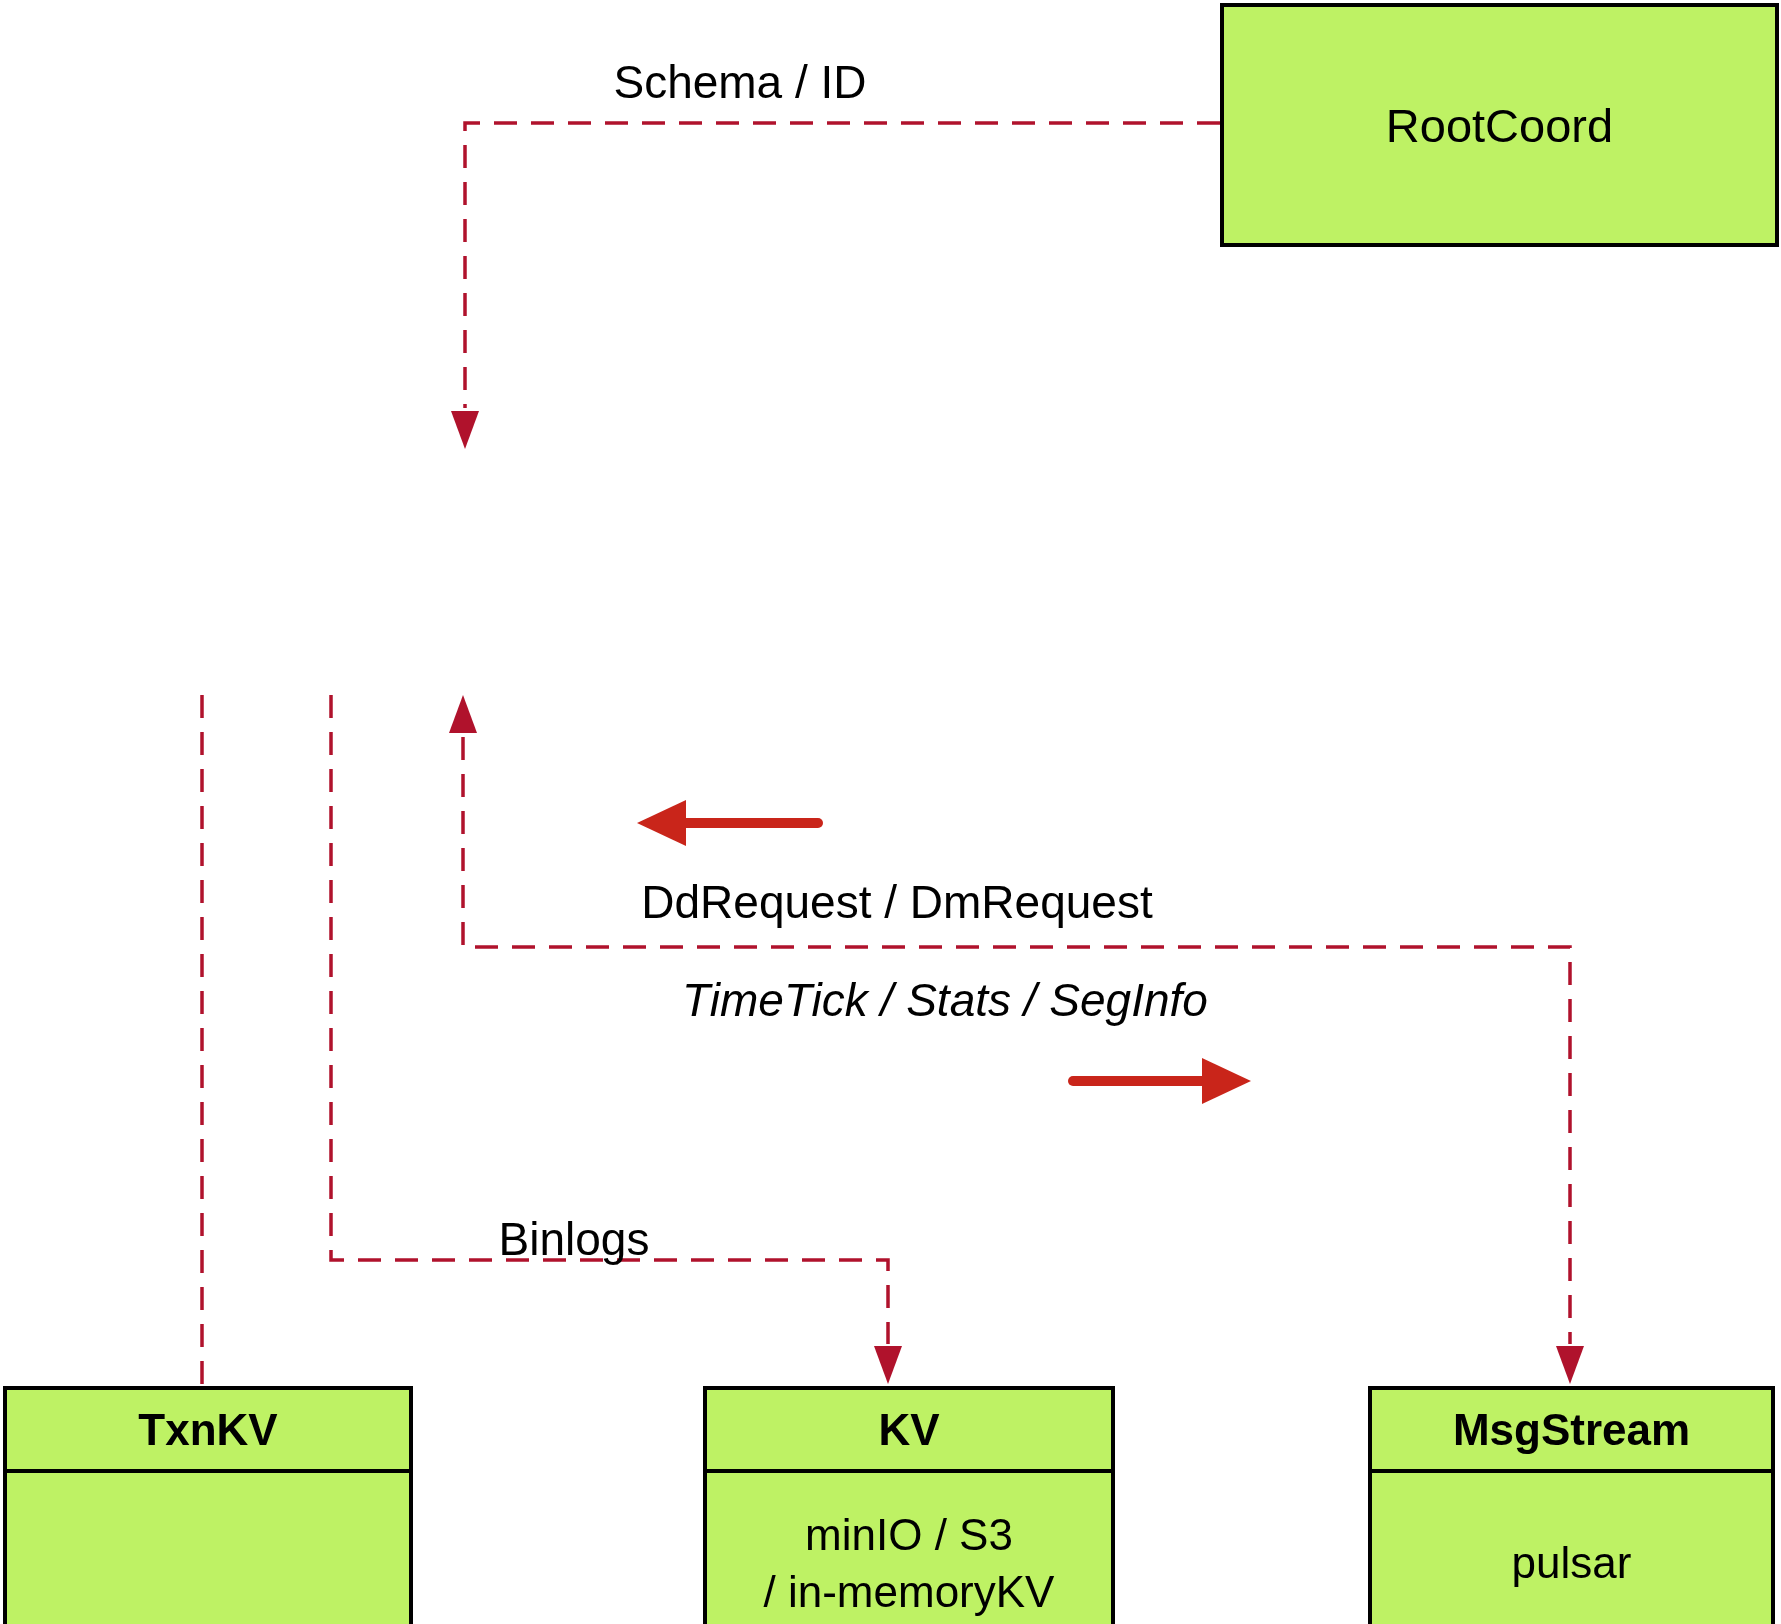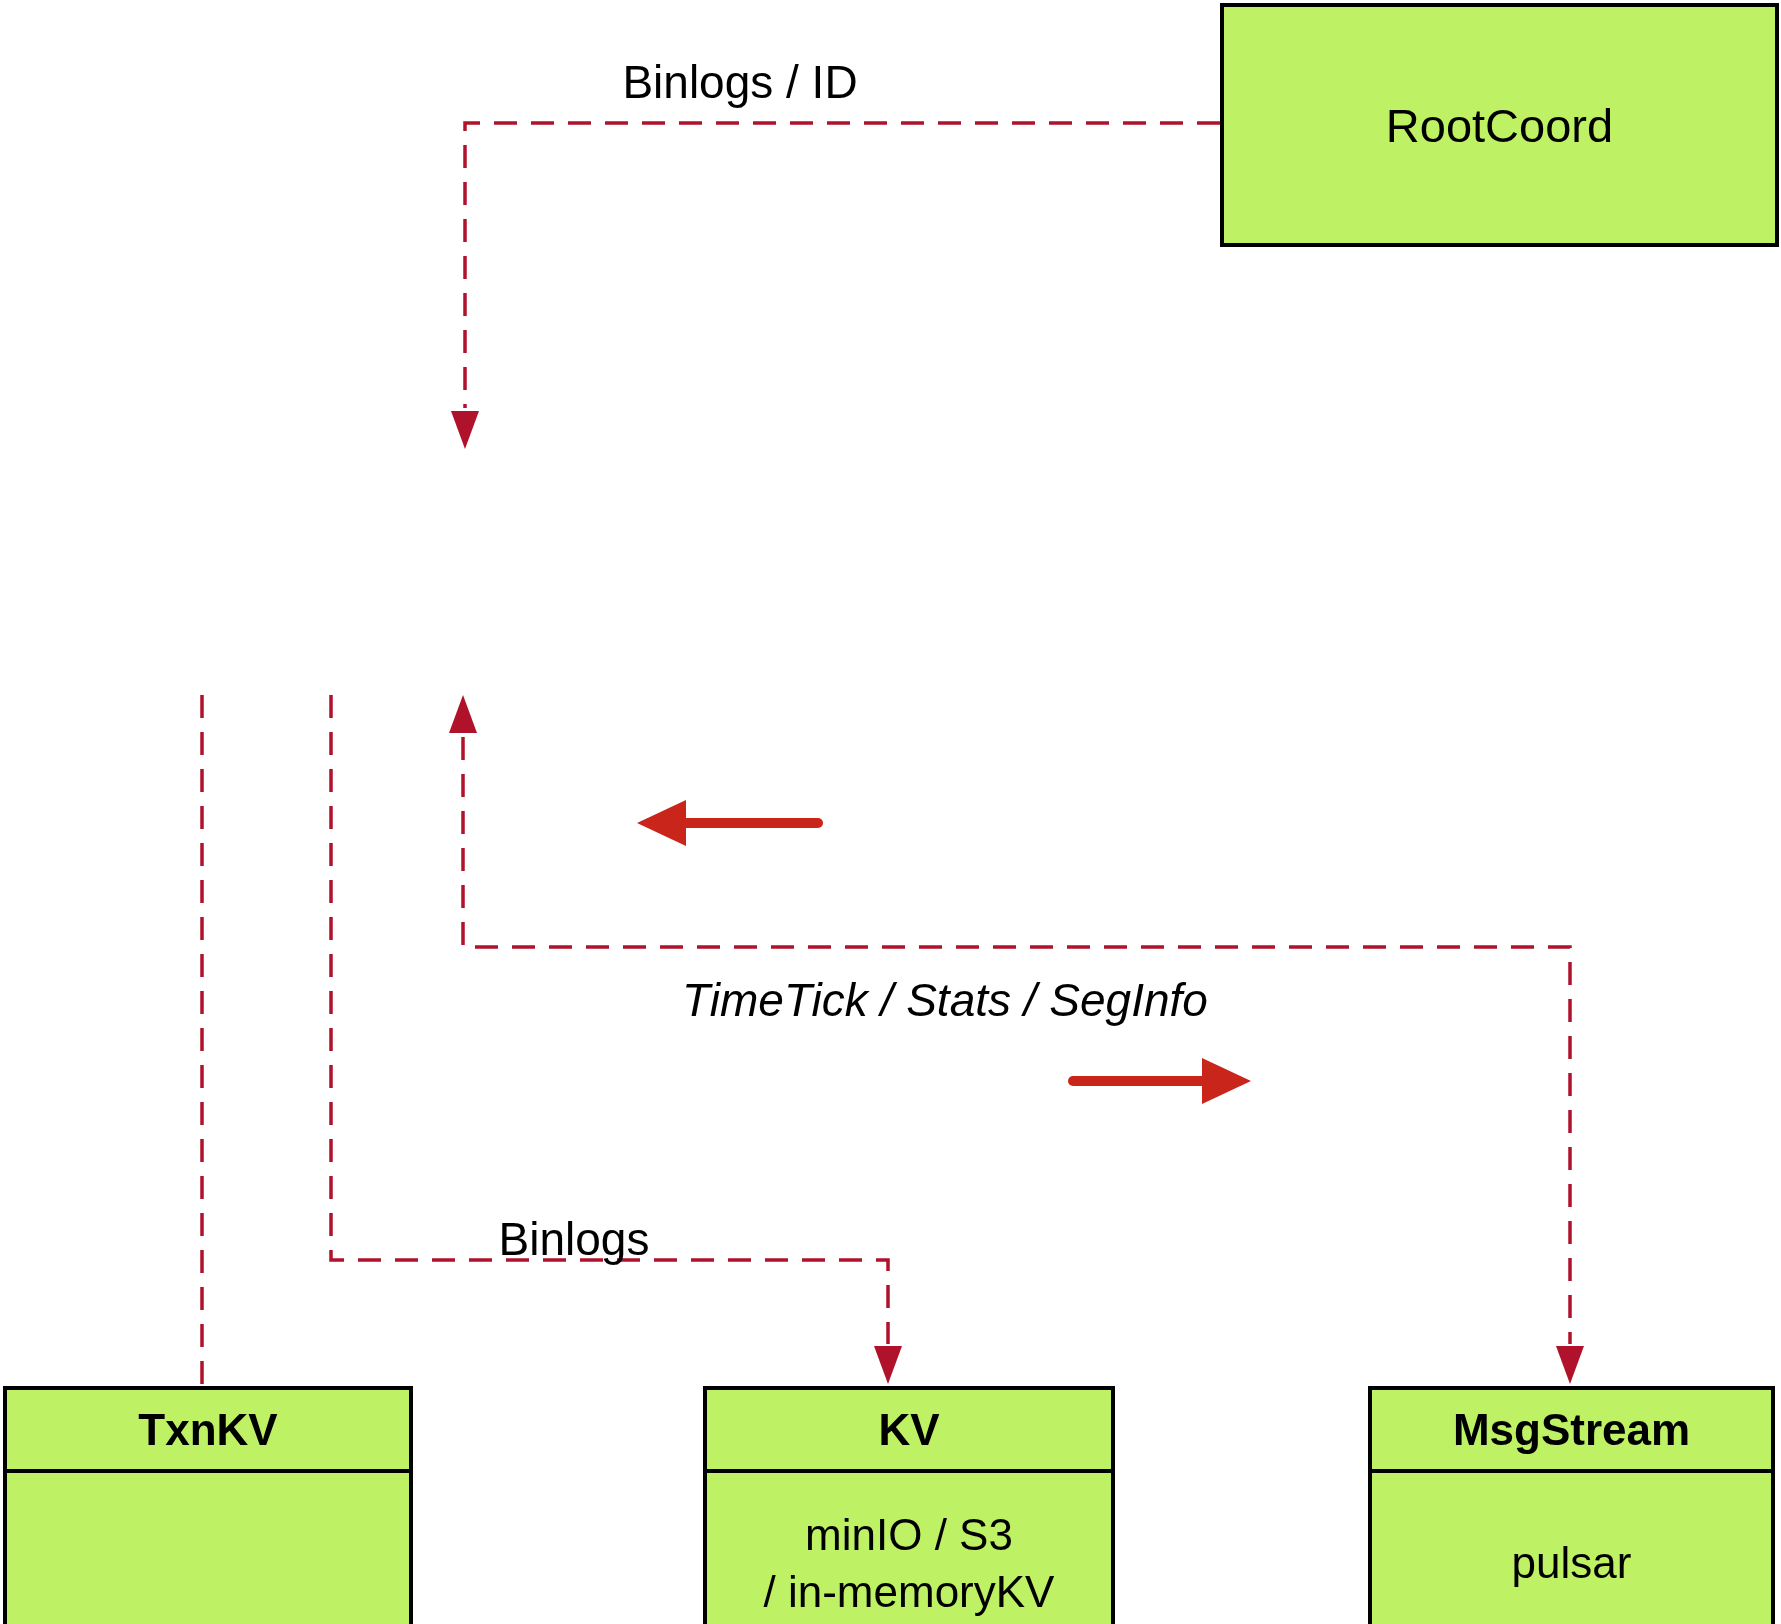--- a/index.html
+++ b/index.html
@@ -149,17 +149,18 @@
     </div>
   </div>
 
   <div id="msgstream-box" class="node stack-box">
     <div class="box-header">MsgStream</div>
     <div class="box-body">
       <span>pulsar</span>
     </div>
   </div>
 
-  <div id="label-schema-id" class="edge-label">Binlogs / ID</div>
+  <div id="label-schema-id" class="edge-label">Schema / ID</div>
+  <div id="label-dd-dm-request" class="edge-label">DdRequest / DmRequest</div>
   <div id="label-timetick" class="edge-label">TimeTick / Stats / SegInfo</div>
   <div id="label-binlogs" class="edge-label">Binlogs</div>
 
 </div>
 
 </body></html>

